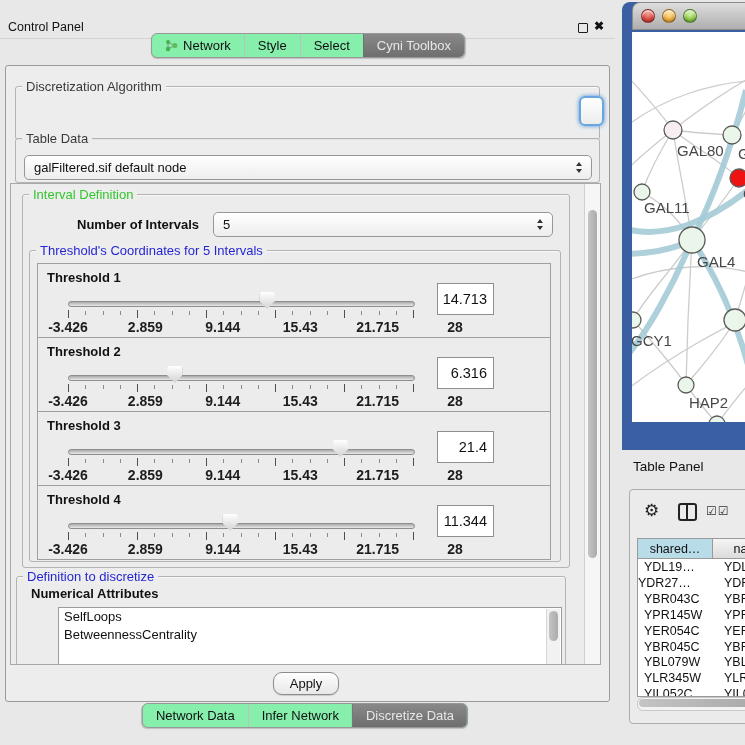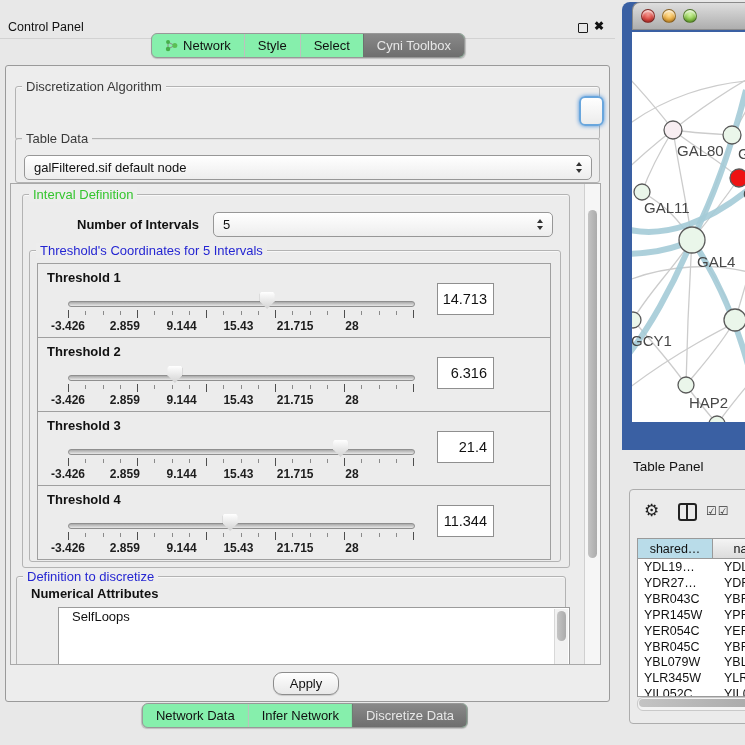--- a/index.html
+++ b/index.html
@@ -52,29 +52,29 @@
   .track{position:absolute;left:30px;width:345px;top:37px;height:4px;
          background:linear-gradient(#a9a9a9,#e8e8e8);border:1px solid #8f8f8f;border-radius:3px;}
   .thumb{position:absolute;top:28px;width:15px;height:17px;
          background:linear-gradient(#ffffff,#d2d2d2);
          clip-path:polygon(10% 0,90% 0,100% 12%,100% 55%,50% 100%,0 55%,0 12%);
          filter:drop-shadow(0 0 1px #737373);}
   .ticks{position:absolute;left:30px;width:345px;top:46px;height:9px;}
   .tick{position:absolute;width:1px;}
   .tick.major{height:8px;top:0;background:#4e4e4e;}
   .tick.minor{height:4px;top:1px;background:#8a8a8a;}
-  .ticklabels{position:absolute;left:30px;width:284px;top:55px;height:13px;
-              font-size:12px;font-weight:bold;color:#1d1d1d;}
+  .ticklabels{position:absolute;left:30px;width:387px;top:55px;height:13px;
+              font-size:14px;font-weight:bold;color:#1d1d1d;}
   .ticklabel{position:absolute;transform:translateX(-50%);white-space:nowrap;}
   .valuebox{position:absolute;left:399px;top:19px;width:57px;height:32px;background:#fff;
             border:1px solid #8f8f8f;font-size:14.5px;color:#111;display:flex;align-items:center;
             justify-content:flex-end;padding-right:6px;box-sizing:border-box;}
   
   #attr-sub{left:14px;top:9px;font-size:13px;font-weight:bold;color:#111;}
-  #attr-list{left:41px;top:30px;width:502px;height:58px;background:#fff;border:1px solid #9b9b9b;overflow:hidden;padding-left:8px;}
+  #attr-list{left:41px;top:30px;width:502px;height:58px;background:#fff;border:1px solid #9b9b9b;overflow:hidden;}
   .attr-item{font-size:13px;color:#111;padding-left:5px;line-height:17.5px;white-space:nowrap;}
   #attr-scroll{position:absolute;right:1px;top:1px;width:13px;height:56px;background:#f2f2f2;border-left:1px solid #d8d8d8;}
   #attr-thumb{position:absolute;left:2px;top:2px;width:9px;height:30px;}
   #apply-btn{left:267px;top:606px;width:64px;height:21px;border:1px solid #8c8c8c;border-radius:9px;
              background:linear-gradient(#fefefe,#e8e8e8);font-size:13px;color:#111;
              display:flex;align-items:center;justify-content:center;box-shadow:0 1px 1px rgba(0,0,0,.15);}
   
   #right-region{left:615px;top:0;width:130px;height:745px;background:#e8e8e8;}
   #net-window{left:7px;top:2px;width:140px;height:448px;background:#3a60a3;border-top-left-radius:8px;}
   #net-titlebar{left:10px;top:0;width:130px;height:28px;border-top-left-radius:8px;
@@ -322,20 +322,21 @@
 </div>
         </div>
       </div>
 
       <div class="abs groupbox" style="left:5px;top:392px;width:548px;height:100px;">
         <div class="group-title t-blue">Definition to discretize</div>
         <div id="attr-sub" class="abs">Numerical Attributes</div>
         <div id="attr-list" class="abs">
           <div id="attr-items">
               <div class="attr-item">SelfLoops</div>
+              <div class="attr-item">BetweennessCentrality</div>
             </div>
           <div id="attr-scroll">
             <div id="attr-thumb" class="scroll-thumb"></div>
           </div>
         </div>
       </div>
 
       <div class="abs vscroll-track" style="left:573px;top:0;width:15px;height:480px;">
         <div class="scroll-thumb abs" style="left:3px;top:26px;width:9px;height:348px;"></div>
       </div>
@@ -428,21 +429,21 @@
       <div id="tp-header">
           <div class="hcell hl" style="width: 75px;">shared…</div>
           <div class="hcell" style="width: 56px;">na</div>
         </div>
       <div id="tp-rows">
           <div class="trow" style="top: 21px;">
             <span style="left: 6px;">YDL19…</span>
             <span style="left: 86px;">YDL1</span>
           </div>
           <div class="trow" style="top: 36.9px;">
-            <span style="left: 6px;">YDR27…</span>
+            <span style="left: 0;">YDR27…</span>
             <span style="left: 86px;">YDR2</span>
           </div>
           <div class="trow" style="top: 52.8px;">
             <span style="left: 6px;">YBR043C</span>
             <span style="left: 86px;">YBR0</span>
           </div>
           <div class="trow" style="top: 68.7px;">
             <span style="left: 6px;">YPR145W</span>
             <span style="left: 86px;">YPR1</span>
           </div>

